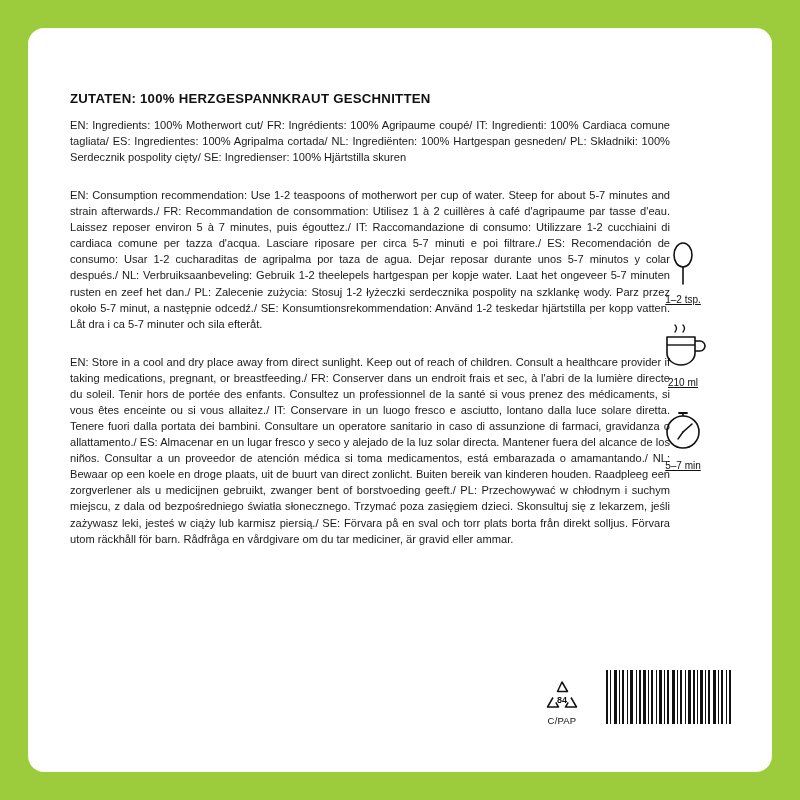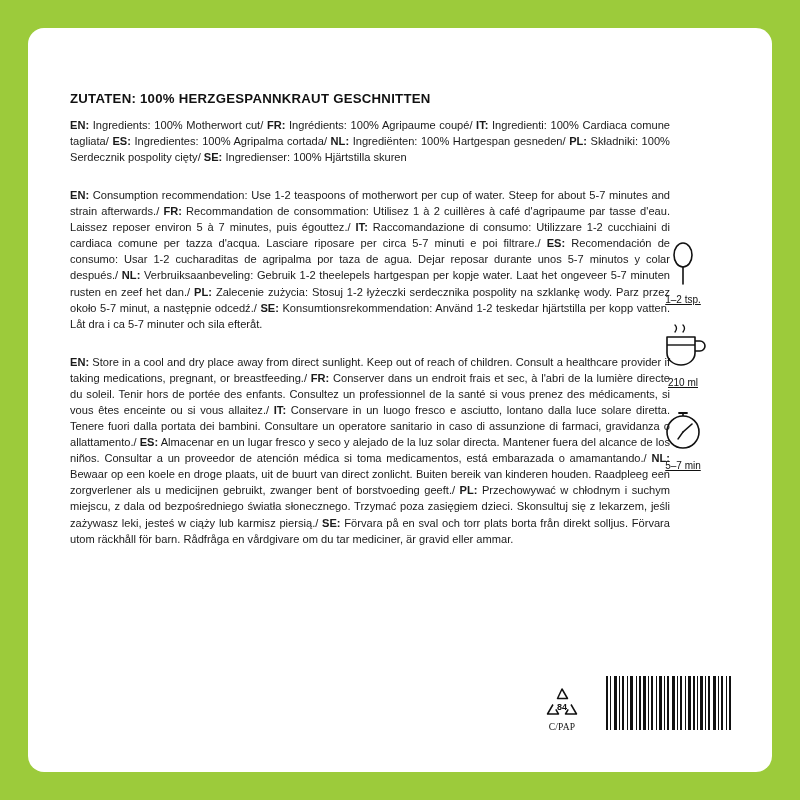--- a/index.html
+++ b/index.html
@@ -50,21 +50,21 @@
     font-size: 13.4px;
   }
   .body-text {
     font-size: 11.1px;
     line-height: 1.45;
     color: #1a1a1a;
     text-align: justify;
     margin: 0;
   }
   .body-text b {
-    font-weight: bold;
+    font-weight: normal;
   }
   .block {
     margin-bottom: 19px;
   }
   .block-1 { margin-bottom: 22px; }
   .block-2 { margin-bottom: 22px; }
 
   
   .icon-col {
     position: absolute;
@@ -93,42 +93,41 @@
     color: #111;
     margin-top: 2px;
     text-align: center;
     text-decoration: underline;
   }
 
   
   .bottom-marks {
     position: absolute;
     right: 40px;
-    bottom: 40px;
+    bottom: 46px;
     display: flex;
     align-items: flex-end;
     gap: 18px;
   }
   .recycle {
     display: flex;
     flex-direction: column;
     align-items: center;
     width: 48px;
   }
   .recycle-sym {
     position: relative;
     width: 40px;
     height: 36px;
   }
   .recycle-label {
     font-size: 9.5px;
     color: #111;
     margin-top: 1px;
     letter-spacing: 0.02em;
-    font-family: Liberation Serif, serif;
   }
   .barcode {
     display: block;
   }
 </style>
 </head>
 <body>
 
 <div class="page">
   <div class="label-card">

